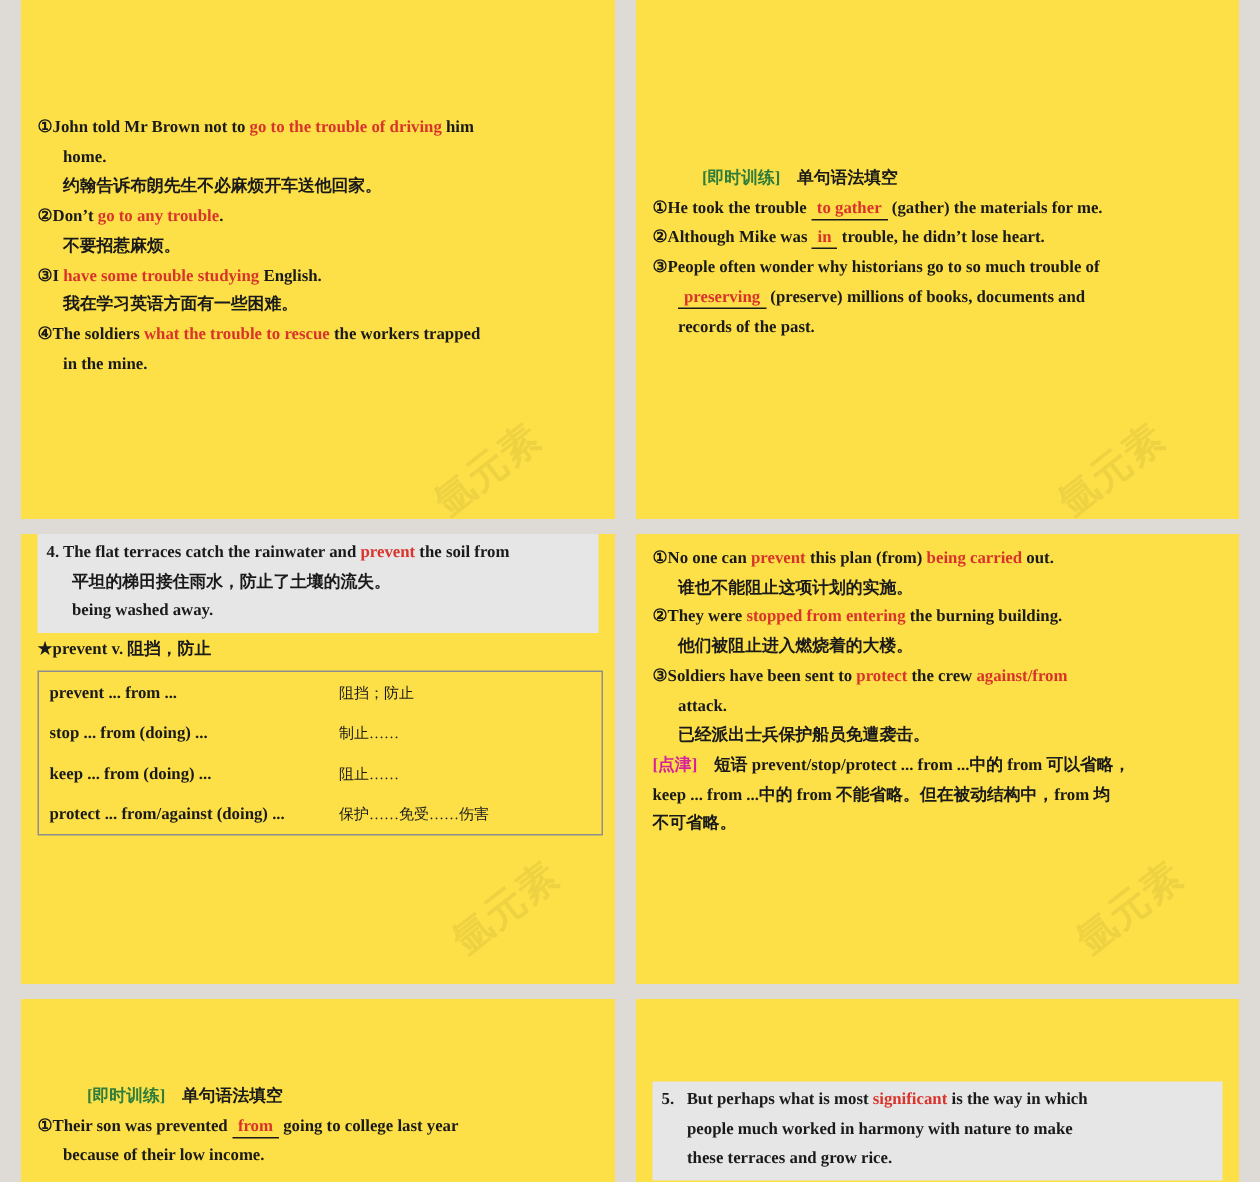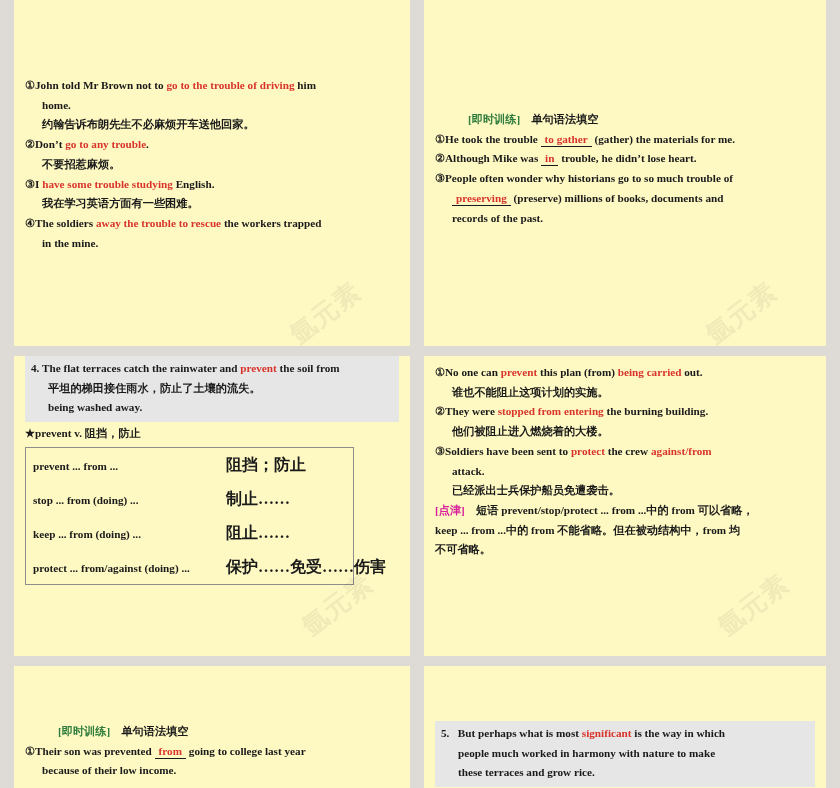--- a/index.html
+++ b/index.html
@@ -16,21 +16,21 @@
   }
 
   #grid {
     position: relative;
     width: 840px;
     height: 788px;
   }
 
   .slide {
     position: absolute;
-    background: #fef9c3;
+    background: #fde047;
     overflow: hidden;
     box-sizing: border-box;
   }
 
   
   .col-l { left: 14px;  width: 396px; }
   .col-r { left: 424px; width: 402px; }
 
   .row-0 { top: -46px; height: 92px; }     
   .row-1 { top: 46px;  height: 300px; }
@@ -91,39 +91,39 @@
     background: #e6e6e6;
     padding: 7px 8px 8px 6px;
     margin-bottom: 6px;
   }
   .hl .ln:last-child { margin-bottom: 0; }
 
   
   .tbl {
     border: 1.2px solid #8e8e8e;
     margin-top: 7px;
-    width: 329px;
+    width: 377px;
     box-sizing: border-box;
   }
   .tbl .tr {
     display: flex;
     align-items: baseline;
     padding: 6.5px 0 6.5px 7px;
   }
   .tbl .tc-en {
     width: 193px;
     flex: 0 0 193px;
     font-size: 11.2px;
     font-weight: 700;
     color: #1a1a1a;
     white-space: nowrap;
   }
   .tbl .tc-cn {
-    font-size: 16px;
-    font-weight: 700;
+    font-size: 10px;
+    font-weight: 400;
     color: #1a1a1a;
     white-space: nowrap;
   }
 </style>
 </head>
 <body>
 
 <div id="grid">
 
   <div class="slide col-l row-0">
@@ -139,21 +139,21 @@
   <div class="slide col-l row-1">
     <div class="body" style="padding-top:34px;">
       <div>
           <div class="ln"><span>①John told Mr Brown not to </span><span class="red">go to the trouble of driving</span><span> him</span></div>
           <div class="ln ind"><span>home.</span></div>
           <div class="ln ind"><span>约翰告诉布朗先生不必麻烦开车送他回家。</span></div>
           <div class="ln"><span>②Don’t </span><span class="red">go to any trouble</span><span>.</span></div>
           <div class="ln ind"><span>不要招惹麻烦。</span></div>
           <div class="ln"><span>③I </span><span class="red">have some trouble studying</span><span> English.</span></div>
           <div class="ln ind"><span>我在学习英语方面有一些困难。</span></div>
-          <div class="ln"><span>④The soldiers </span><span class="red">away the trouble to rescue</span><span> the workers trapped</span></div>
+          <div class="ln"><span>④The soldiers </span><span class="red">what the trouble to rescue</span><span> the workers trapped</span></div>
           <div class="ln ind"><span>in the mine.</span></div>
         </div>
     </div>
     <div class="wm mid">氩元素</div>
   </div>
 
   <div class="slide col-r row-1">
     <div class="body" style="padding-top:68px;">
       <div>
           <div class="ln"><span class="green">[即时训练]</span><span> 单句语法填空</span></div>

